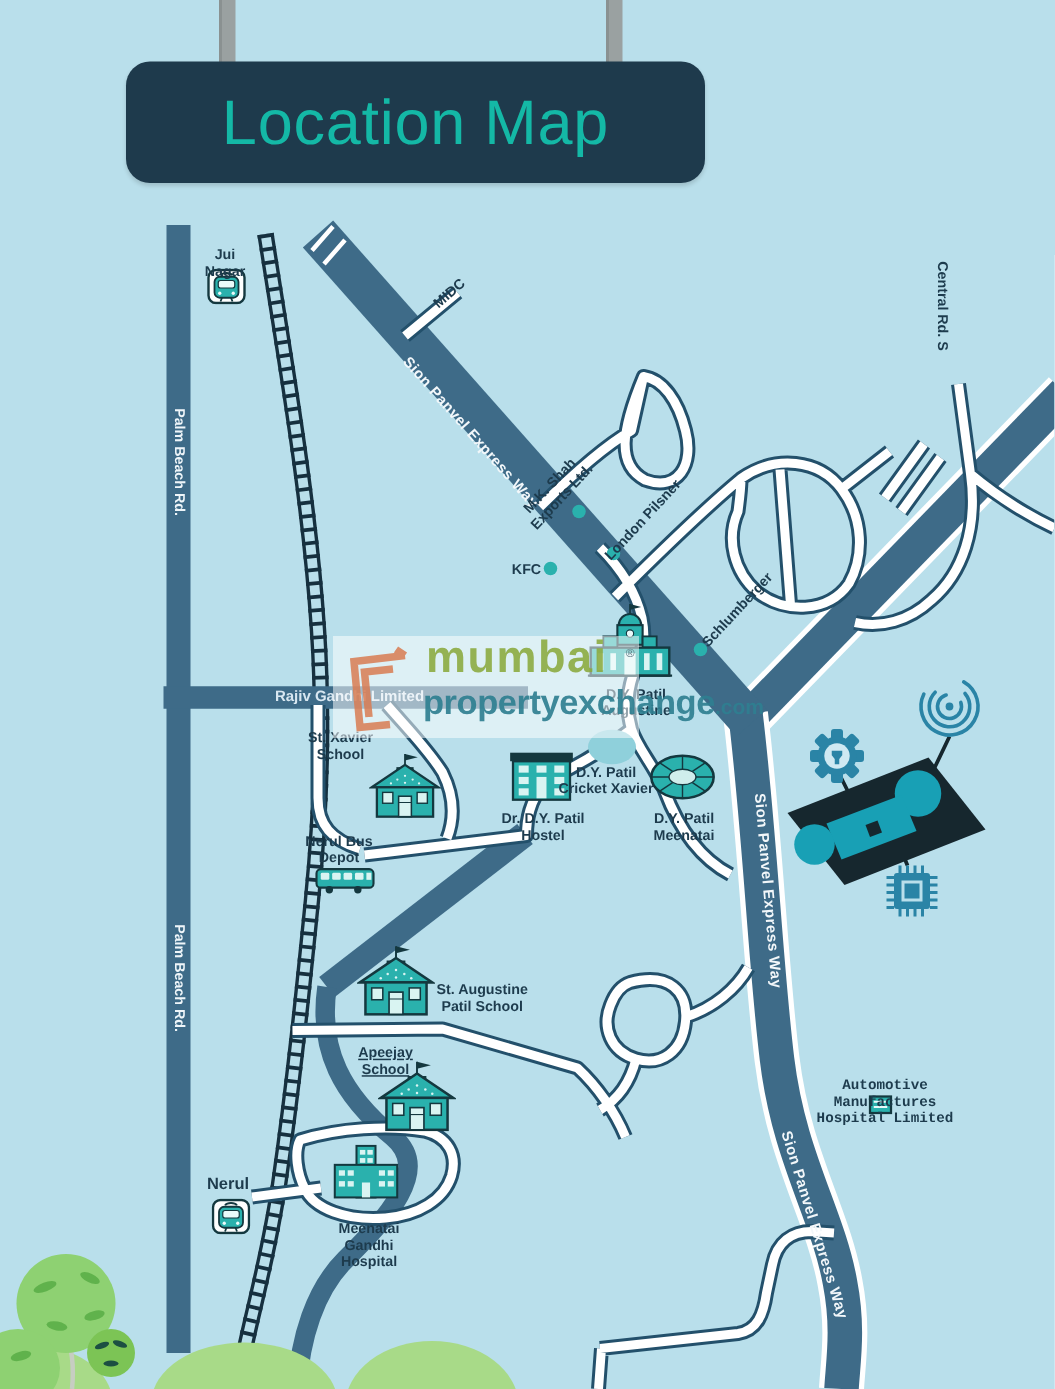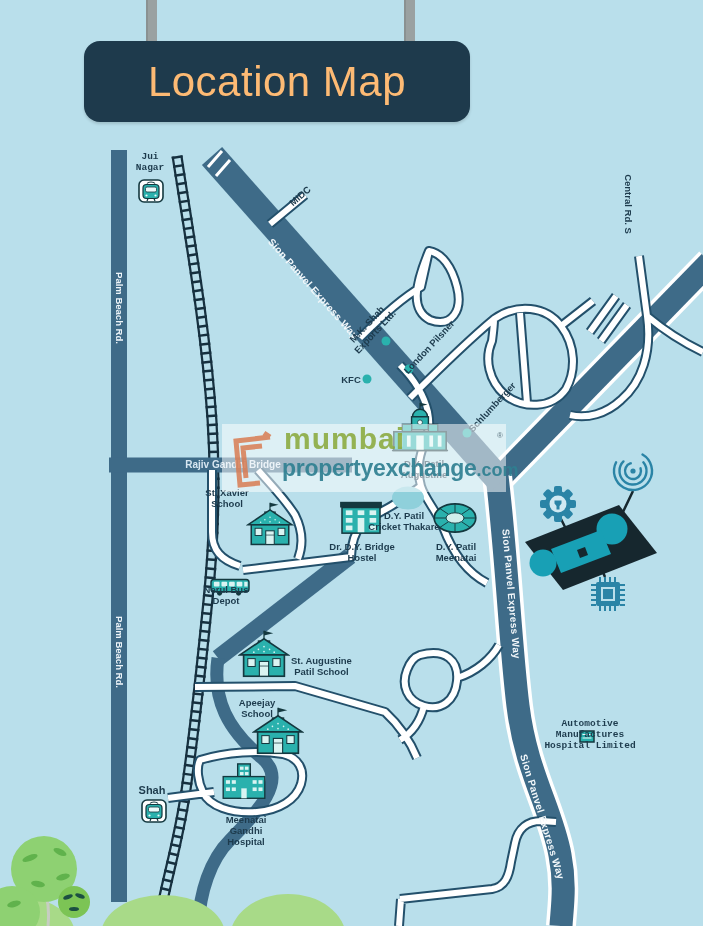--- a/index.html
+++ b/index.html
@@ -5,38 +5,38 @@
   html,body{margin:0;padding:0;background:#dfeef5;}
   .stage{position:relative;width:703px;height:926px;background:#b9dfeb;overflow:hidden;
          font-family:"Liberation Sans",sans-serif;}
   .map-svg{position:absolute;left:0;top:0;width:703px;height:926px;}
 
   
   .post{position:absolute;top:0;width:9px;height:46px;background:#9aa1a1;border-left:2px solid #8a9191;}
   .banner{position:absolute;left:84px;top:41px;width:386px;height:81px;background:#1e3a4c;
           border-radius:16px;display:flex;align-items:center;justify-content:center;
           box-shadow:0 2px 3px rgba(0,0,0,.15);}
-  .banner span{font-size:42px;color:#fdba74;font-weight:400;letter-spacing:.5px;}
+  .banner span{font-size:42px;color:#14b8a6;font-weight:400;letter-spacing:.5px;}
 
   
   .lbl{position:absolute;transform:translate(-50%,-50%);font-size:9.5px;font-weight:700;
        color:#1d3b4d;text-align:center;line-height:1.18;white-space:nowrap;}
   .lbl span{display:block;}
   .lbl.white{color:#eef5f9;}
   .lbl.onroad{color:#f2f7fa;letter-spacing:.4px;font-size:10px;}
   .lbl.left{text-align:left;transform:translate(0,-50%);}
 
   
-  .wm{position:absolute;left:222px;top:424px;width:284px;height:68px;
+  .wm{position:absolute;left:222px;top:424px;width:204px;height:68px;
       background:rgba(255,255,255,.52);}
   .wm .brand1{position:absolute;left:62px;top:-2px;font-size:30px;font-weight:700;
       color:rgba(138,168,60,.88);letter-spacing:1px;}
   .wm .brand2{position:absolute;left:60px;top:31px;font-size:23px;font-weight:700;
       color:rgba(47,127,144,.92);letter-spacing:-.3px;}
-  .wm .dotcom{font-size:18px;letter-spacing:0;}
+  .wm .dotcom{font-size:14px;letter-spacing:0;}
   .wm .reg{position:absolute;right:3px;top:7px;font-size:8px;color:#5f7783;}
 </style>
 </head>
 <body>
 
 <div class="stage">
 
   <svg class="map-svg" viewBox="0 0 703 926">
     <defs>
       <path id="railpath" d="M177,156 C190,240 206,330 212,420 C216,480 214,540 208,600
@@ -288,74 +288,74 @@
         <circle cx="74" cy="902" r="16" fill="#7cc455"></circle>
         <g fill="#1c4f42">
           <ellipse cx="68" cy="897" rx="5" ry="2" transform="rotate(-20 68 897)"></ellipse>
           <ellipse cx="80" cy="896" rx="5" ry="2" transform="rotate(20 80 896)"></ellipse>
           <ellipse cx="74" cy="909" rx="5" ry="2"></ellipse>
         </g>
       </g>
     </g>
   </svg>
 
-  <div class="lbl" style="left:150px;top:162px;font-family:Liberation Mono, monospace;">
+  <div class="lbl" style="left:150px;top:176px;">
     <span>Jui</span>
       <span>Nagar</span>
   </div>
   <div class="lbl" style="left:152px;top:790px;font-size:11px;">
-    <span>Shah</span>
+    <span>Nerul</span>
   </div>
 
   <div class="lbl white" style="left:119px;top:308px;transform:translate(-50%,-50%) rotate(90deg);">Palm Beach Rd.</div>
   <div class="lbl white" style="left:119px;top:652px;transform:translate(-50%,-50%) rotate(90deg);">Palm Beach Rd.</div>
   <div class="lbl onroad" style="left:313px;top:289px;transform:translate(-50%,-50%) rotate(48.5deg);">Sion Panvel Express Way</div>
   <div class="lbl onroad" style="left:511px;top:594px;transform:translate(-50%,-50%) rotate(85deg);">Sion Panvel Express Way</div>
   <div class="lbl onroad" style="left:542px;top:817px;transform:translate(-50%,-50%) rotate(73deg);">Sion Panvel Express Way</div>
   <div class="lbl" style="left:300px;top:196px;transform:translate(-50%,-50%) rotate(-41deg);">MIDC</div>
-  <div class="lbl" style="left:233px;top:465px;color:#d8e7f1;font-size:10px;">Rajiv Gandhi Bridge</div>
+  <div class="lbl" style="left:233px;top:465px;color:#d8e7f1;font-size:10px;">Rajiv Gandhi Limited</div>
   <div class="lbl" style="left:628px;top:204px;transform:translate(-50%,-50%) rotate(90deg);">Central Rd. S</div>
 
   <div class="lbl" style="left:371px;top:328px;transform:translate(-50%,-50%) rotate(-47deg);">
     <span>M.K. Shah</span>
       <span>Exports Ltd.</span>
   </div>
   <div class="lbl" style="left:429px;top:347px;transform:translate(-50%,-50%) rotate(-47deg);">London Pilsner</div>
   <div class="lbl" style="left:351px;top:380px;text-align:right;">KFC</div>
   <div class="lbl" style="left:492px;top:407px;transform:translate(-50%,-50%) rotate(-47deg);">Schlumberger</div>
 
   <div class="lbl" style="left:424px;top:469px;">
     <span>D.Y. Patil</span>
       <span>Augustine</span>
   </div>
   <div class="lbl" style="left:404px;top:521px;">
     <span>D.Y. Patil</span>
-      <span>Cricket Thakare</span>
+      <span>Cricket Xavier</span>
   </div>
   <div class="lbl" style="left:362px;top:552px;">
-    <span>Dr. D.Y. Bridge</span>
+    <span>Dr. D.Y. Patil</span>
       <span>Hostel</span>
   </div>
   <div class="lbl" style="left:456px;top:552px;">
     <span>D.Y. Patil</span>
       <span>Meenatai</span>
   </div>
   <div class="lbl" style="left:227px;top:498px;">
     <span>St. Xavier</span>
       <span>School</span>
   </div>
-  <div class="lbl" style="left:226px;top:567px;margin-top:28px;">
+  <div class="lbl" style="left:226px;top:567px;">
     <span>Nerul Bus</span>
       <span>Depot</span>
   </div>
   <div class="lbl left" style="left:291px;top:666px;text-align:center;">
     <span>St. Augustine</span>
       <span>Patil School</span>
   </div>
-  <div class="lbl" style="left:257px;top:708px;">
+  <div class="lbl" style="left:257px;top:708px;text-decoration:underline;">
     <span>Apeejay</span>
       <span>School</span>
   </div>
   <div class="lbl" style="left:246px;top:831px;">
     <span>Meenatai</span>
       <span>Gandhi</span>
       <span>Hospital</span>
   </div>
   <div class="lbl" style="left:590px;top:735px;font-family:Liberation Mono, monospace;">
     <span>Automotive</span>

